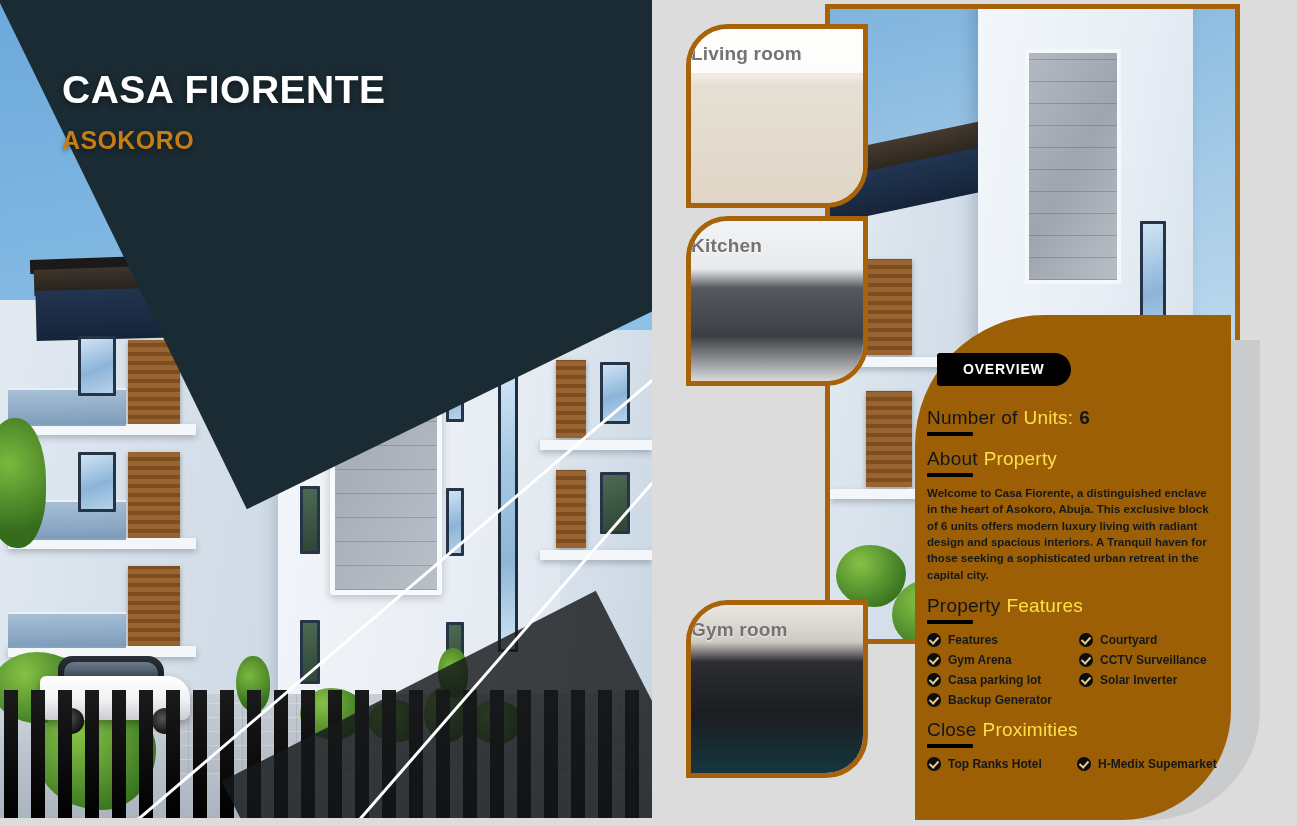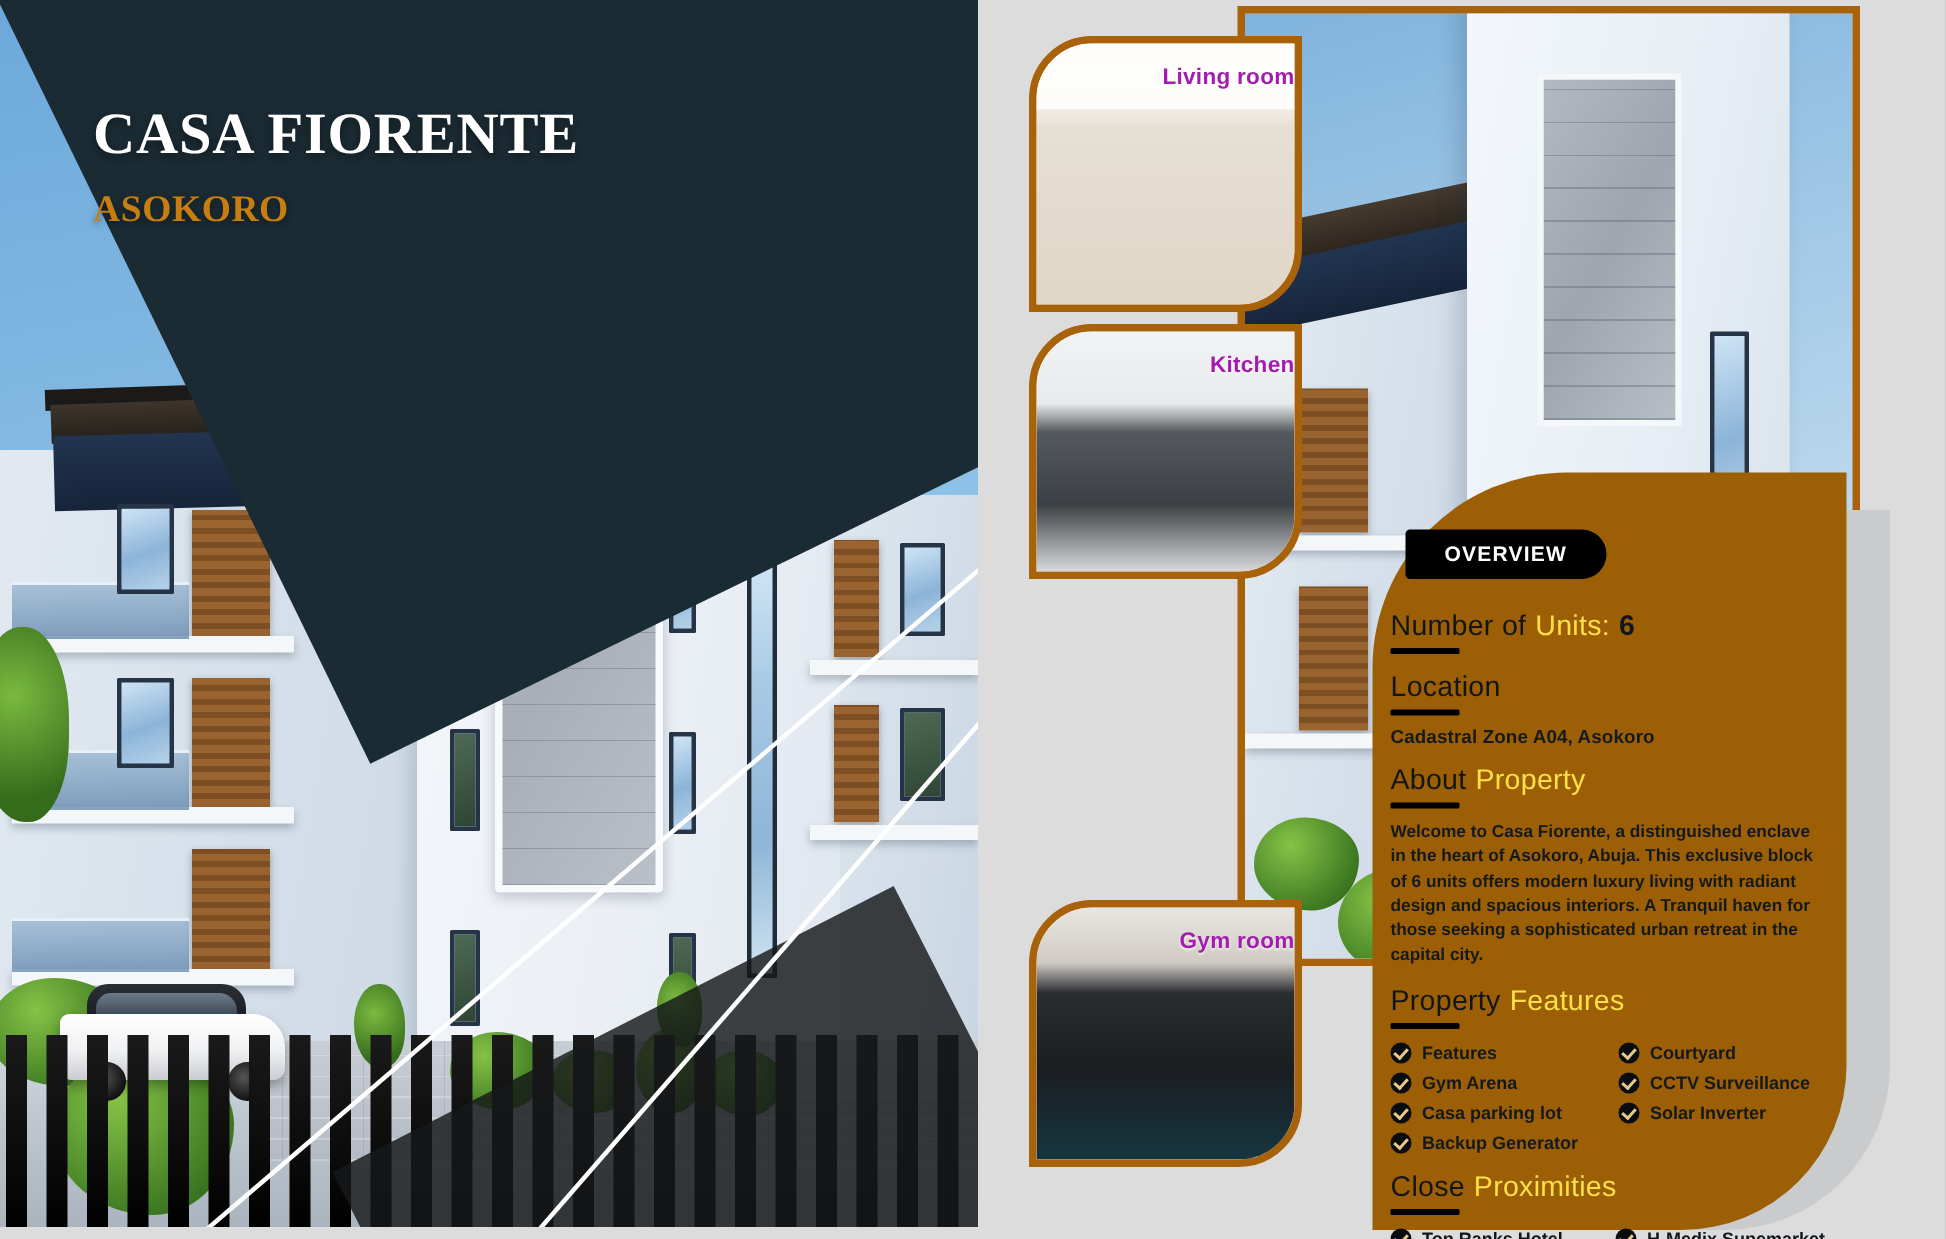--- a/index.html
+++ b/index.html
@@ -15,21 +15,20 @@
     background: #dcdcdc;
     overflow: hidden;
   }
 
   
   .hero {
     position: absolute; left: 0; top: 0;
     width: 652px; height: 818px;
     overflow: hidden;
     background: #404040;
-    font-family: Liberation Serif, serif;
   }
   
   .hero-sky {
     position: absolute; inset: 0;
     background: linear-gradient(170deg, #6ca8da 0%, #8cc0e6 45%, #b9d8ee 100%);
   }
   
   .bld-main {
     position: absolute; left: 278px; top: 250px;
     width: 286px; height: 568px;
@@ -232,22 +231,22 @@
   .card {
     position:absolute; left:0; width:182px;
     border: 5px solid #a8620a;
     border-radius: 42px 0 42px 0;
     overflow: hidden;
     background:#eceff2;
   }
   .card .ph { position:absolute; inset:0; }
   .card-label {
     position:absolute; left:0; right:0; top:14px;
-    text-align:right; font-size:15px; font-weight:700;
-    color:#a21caf; letter-spacing:.2px; z-index:5;
+    text-align:left; font-size:19px; font-weight:700;
+    color:#737373; letter-spacing:.2px; z-index:5;
     text-shadow: 0 1px 2px rgba(255,255,255,.75);
   }
   .banner-white{
     position:absolute; left:0; right:0; top:0; height:44px;
     background: rgba(255,255,255,.86);
   }
 
   
   .living .ph {
     background:
@@ -534,27 +533,20 @@
 
       <div class="h-line">
         <div class="h-txt">
           <span>Number of</span>
           <span class="hb">Units:</span>
           <span class="hv">6</span>
         </div>
         <div class="h-rule"></div>
       </div>
 
-      <div class="h-line">
-        <div class="h-txt">
-          <span>Location</span>
-        </div>
-        <div class="h-rule"></div>
-        <div class="ov-val">Cadastral Zone A04, Asokoro</div>
-      </div>
 
       <div class="h-line">
         <div class="h-txt">
           <span>About</span>
           <span class="hb">Property</span>
         </div>
         <div class="h-rule"></div>
         <div class="ov-desc">Welcome to Casa Fiorente, a distinguished enclave in the heart of Asokoro, Abuja. This exclusive block of 6 units offers modern luxury living with radiant design and spacious interiors. A Tranquil haven for those seeking a sophisticated urban retreat in the capital city.</div>
       </div>
 

